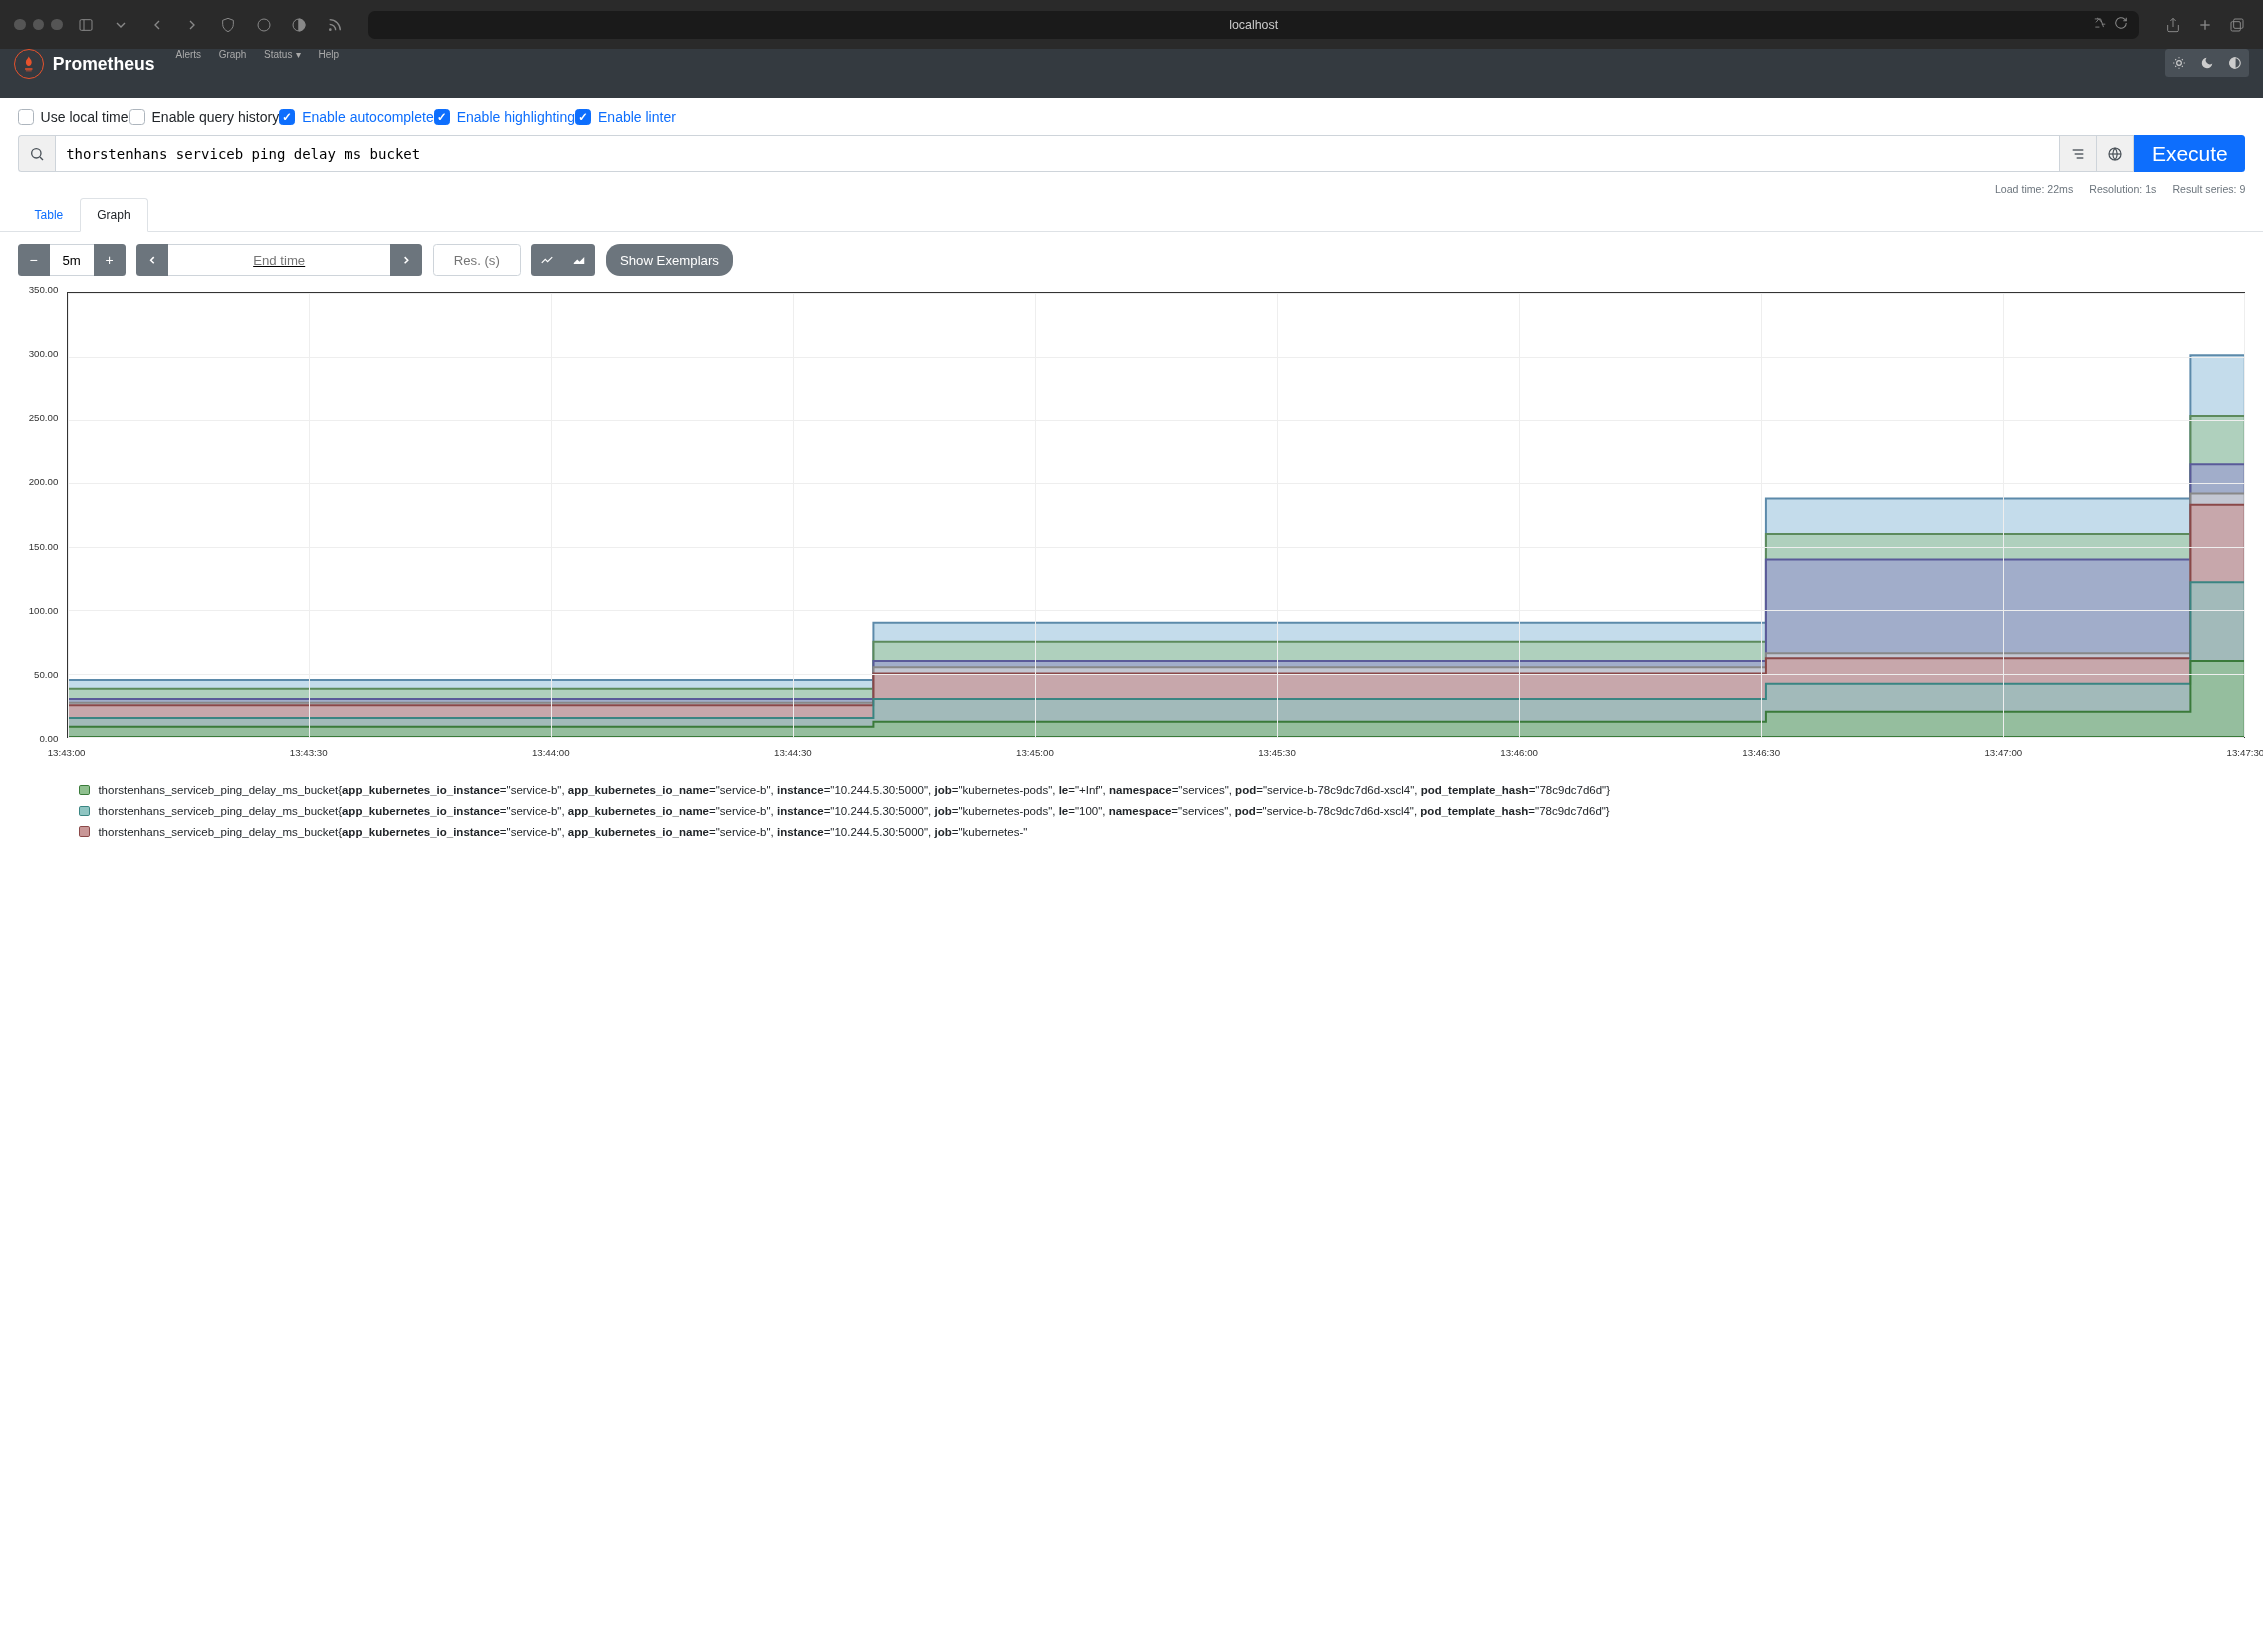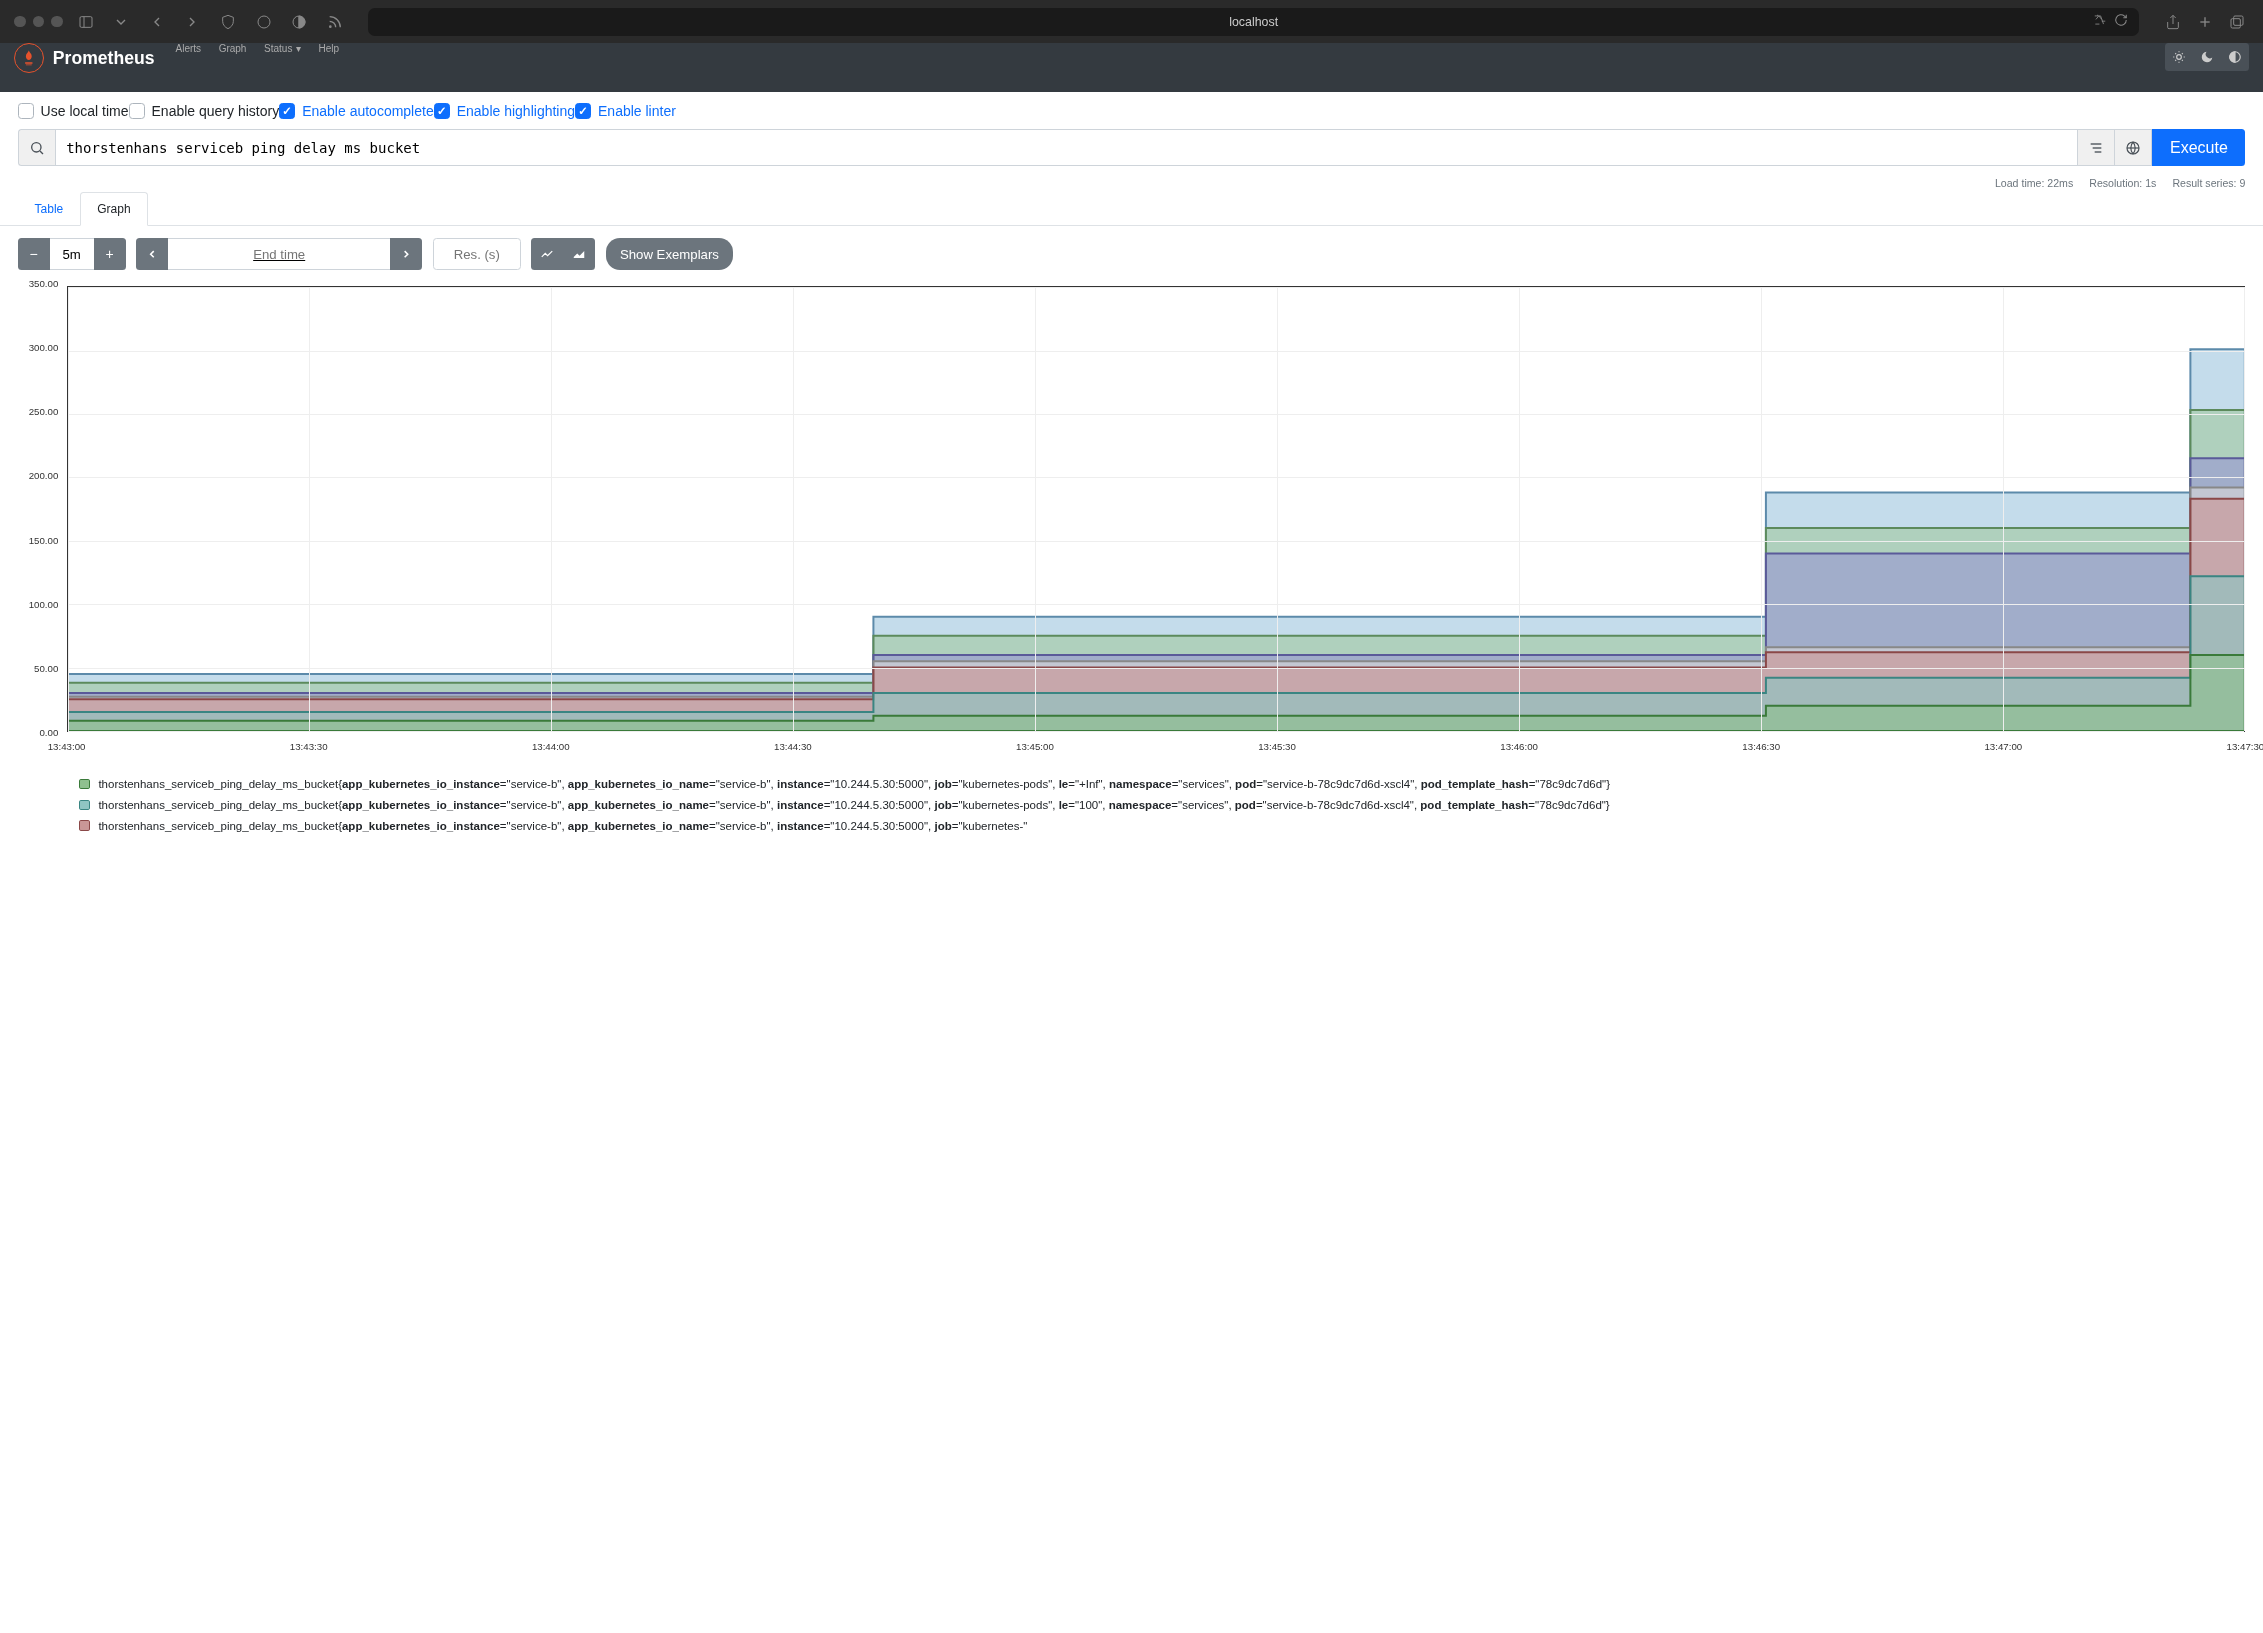--- a/index.html
+++ b/index.html
@@ -1,19 +1,19 @@
 <!DOCTYPE html>
 <html style="font-size:14px"><head>
 <meta charset="utf-8">
 <style>
 * { box-sizing: border-box; margin: 0; padding: 0; }
 body { font-family: -apple-system, BlinkMacSystemFont, "Segoe UI", Helvetica, Arial, sans-serif; background: #fff; color: #212529; font-size: 12.4px; }
 
 
-.browser-chrome { background: #2a2a2a; height: 43px; display: flex; align-items: center; padding: 0 14px; gap: 10.6px; }
+.browser-chrome { background: #2a2a2a; height: 49px; display: flex; align-items: center; padding: 0 14px; gap: 10.6px; }
 .traffic-lights { display: flex; gap: 7px; }
 .traffic-light { width: 11.5px; height: 11.5px; border-radius: 50%; background: #555; }
 .chrome-btn { width: 25px; height: 25px; display: flex; align-items: center; justify-content: center; color: #888; }
 .chrome-btn svg { width: 16px; height: 16px; }
 .url-bar { flex: 1; background: #1a1a1a; border-radius: 7px; height: 28px; display: flex; align-items: center; justify-content: center; color: #ccc; font-size: 12.4px; margin: 0 10.6px; position: relative; }
 .url-icons { position: absolute; right: 10.6px; display: flex; gap: 7px; color: #888; }
 .chrome-right { display: flex; gap: 7px; }
 
 
 .navbar { background: #343a40; height: 49px; display: flex; align-items: flex-start; padding: 0 14px; color: #fff; }
@@ -31,21 +31,21 @@
 .checkbox { width: 16px; height: 16px; border: 1.3px solid #adb5bd; border-radius: 3.5px; display: flex; align-items: center; justify-content: center; cursor: pointer; }
 .checkbox.checked { background: #0d6efd; border-color: #0d6efd; color: #fff; }
 .checkbox.checked::after { content: "✓"; font-size: 11.5px; font-weight: bold; }
 .opt.blue { color: #0d6efd; }
 
 
 .query-row { display: flex; padding: 0 17.6px 7px; gap: 0; align-items: flex-end; }
 .search-icon-box { width: 37px; height: 37px; background: #f0f0f0; border: 0.9px solid #ced4da; border-right: none; border-radius: 3.5px 0 0 3.5px; display: flex; align-items: center; justify-content: center; color: #495057; }
 .query-input { flex: 1; height: 37px; border: 0.9px solid #ced4da; padding: 0 10.6px; font-size: 14px; font-family: "SFMono-Regular", Consolas, monospace; outline: none; }
 .btn-icon { width: 37px; height: 37px; background: #f0f0f0; border: 0.9px solid #ced4da; border-left: none; display: flex; align-items: center; justify-content: center; color: #495057; cursor: pointer; }
-.execute-btn { height: 37px; background: #0d6efd; color: #fff; border: none; padding: 0 17.6px; font-size: 16px; border-radius: 0 3.5px 3.5px 0; cursor: pointer; }
+.execute-btn { height: 37px; background: #0d6efd; color: #fff; border: none; padding: 0 17.6px; font-size: 21px; border-radius: 0 3.5px 3.5px 0; cursor: pointer; }
 
 
 .stats { display: flex; justify-content: flex-end; gap: 16px; padding: 3.5px 17.6px; font-size: 10.6px; color: #6c757d; }
 
 
 .tabs { display: flex; padding: 0 17.6px; border-bottom: 0.9px solid #dee2e6; }
 .tab { padding: 8.8px 16px; font-size: 12px; cursor: pointer; border: 0.9px solid transparent; margin-bottom: -0.9px; }
 .tab.active { border: 0.9px solid #dee2e6; border-bottom-color: #fff; border-radius: 3.5px 3.5px 0 0; }
 .tab.inactive { color: #0d6efd; }
 

